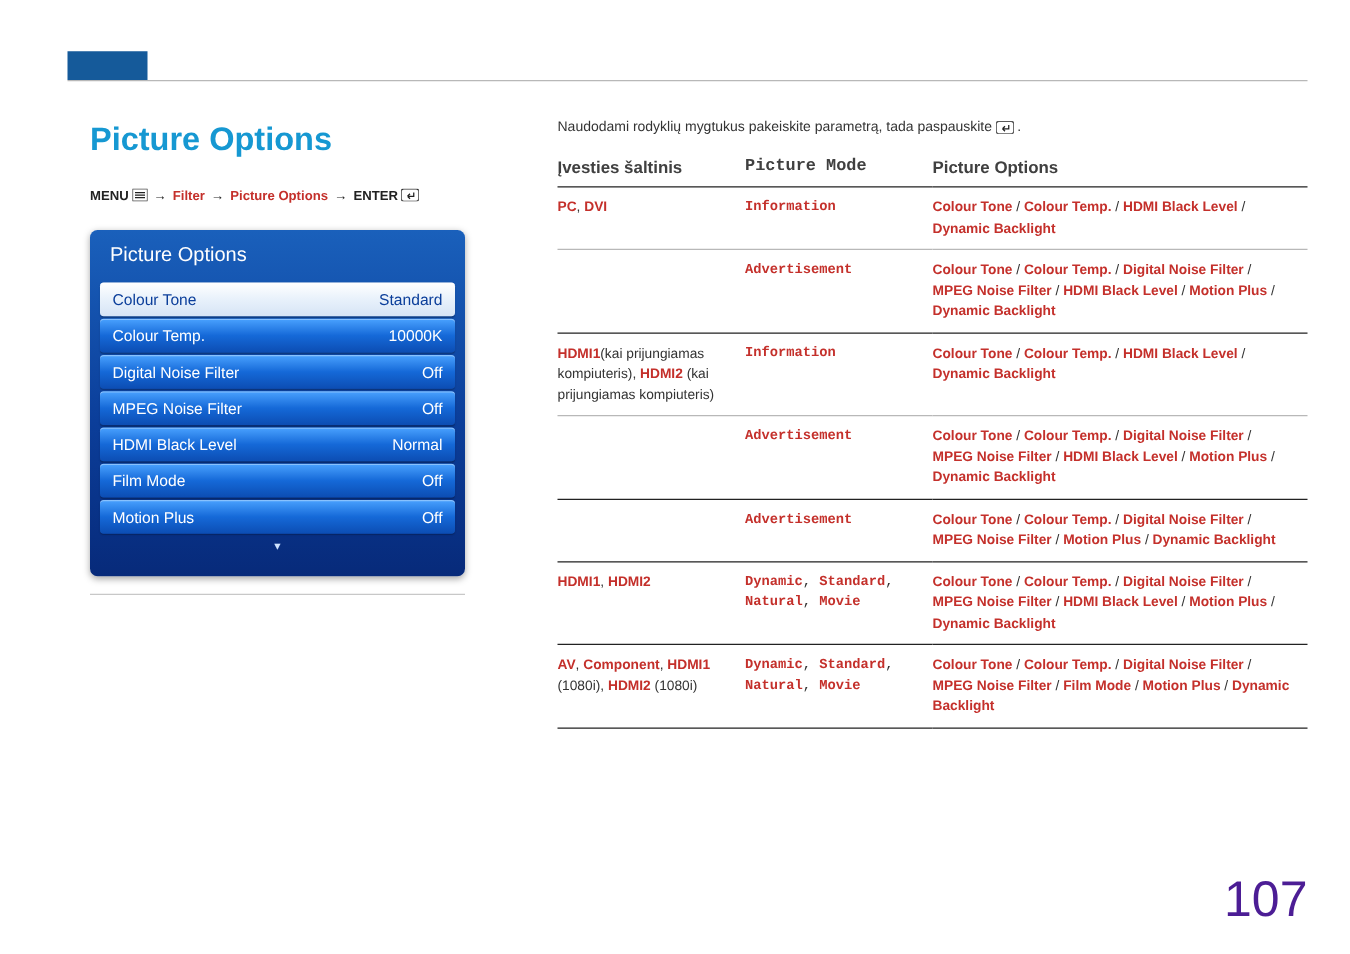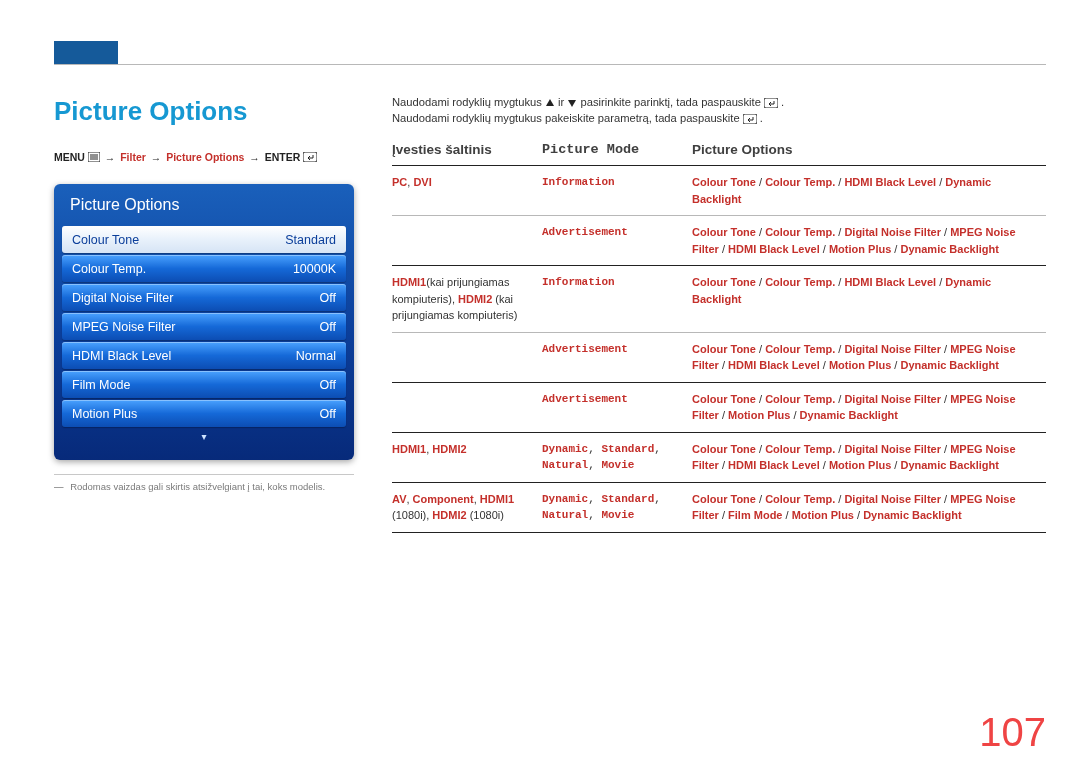--- a/index.html
+++ b/index.html
@@ -18,22 +18,23 @@
     border-top: 1px solid #b8b8b8;
   }
   .top-tab {
     position: absolute;
     left: 54px; top: 41px;
     width: 64px; height: 23px;
     background: #155a9a;
   }
   .page {
     position: absolute;
-    left: 54px; right: 34px; top: 96px;
+    left: 72px; right: 34px; top: 96px;
     display: flex;
+    gap: 36px;
   }
   .left-col { width: 338px; flex: none; }
   .right-col { flex: 1; }
   h1.title {
     color: #1698d2;
     font-size: 26px;
     font-weight: 700;
     margin-bottom: 24px;
   }
   .breadcrumb { font-size: 10.5px; font-weight: 700; margin-bottom: 20px; }
@@ -92,22 +93,22 @@
     line-height: 1.5;
   }
   .tbl tr.group-end td { border-bottom: 1.5px solid #222; }
   .tbl .c1 { width: 150px; }
   .tbl .c2 { width: 150px; font-family: Liberation Mono, monospace; }
   .hl { color: #c4302b; font-weight: 700; }
   .plain { color: #333; font-weight: 400; }
 
   .pagenum {
     position: absolute;
-    right: 34px; bottom: 8px;
-    color: #ef4444;
+    right: 34px; bottom: 20px;
+    color: #4c1d95;
     font-size: 40px;
     font-weight: 300;
   }
 </style>
 </head>
 <body>
 
 <div class="top-tab"></div>
 <div class="top-rule"></div>
 
@@ -169,43 +170,23 @@
           </div>
           <div class="osd-item">
             <span>Motion Plus</span>
             <span class="val">Off</span>
           </div>
         </div>
       <div class="osd-chevron">▾</div>
     </div>
 
     <div class="left-rule"></div>
-    <div class="footnote">
-      <span class="dash">―</span>
-      <span>Rodomas vaizdas gali skirtis atsižvelgiant į tai, koks modelis.</span>
-    </div>
   </div>
 
   <div class="right-col">
-    <div class="intro-line">
-      <span>Naudodami rodyklių mygtukus </span>
-      <svg width="10" height="10">
-          <polygon points="5,1 9,8 1,8" fill="#222"></polygon>
-        </svg>
-      <span> ir </span>
-      <svg width="10" height="10">
-          <polygon points="1,2 9,2 5,9" fill="#222"></polygon>
-        </svg>
-      <span> pasirinkite parinktį, tada paspauskite </span>
-      <svg width="14" height="10">
-          <rect x="0" y="0" width="14" height="10" rx="2" fill="none" stroke="#222"></rect>
-          <path d="M10 3 L10 6 L5 6 M5 6 L7 4 M5 6 L7 8" fill="none" stroke="#222"></path>
-        </svg>
-      <span>.</span>
-    </div>
     <div class="intro-line">
       <span>Naudodami rodyklių mygtukus pakeiskite parametrą, tada paspauskite </span>
       <svg width="14" height="10">
           <rect x="0" y="0" width="14" height="10" rx="2" fill="none" stroke="#222"></rect>
           <path d="M10 3 L10 6 L5 6 M5 6 L7 4 M5 6 L7 8" fill="none" stroke="#222"></path>
         </svg>
       <span>.</span>
     </div>
 
     <table class="tbl">

